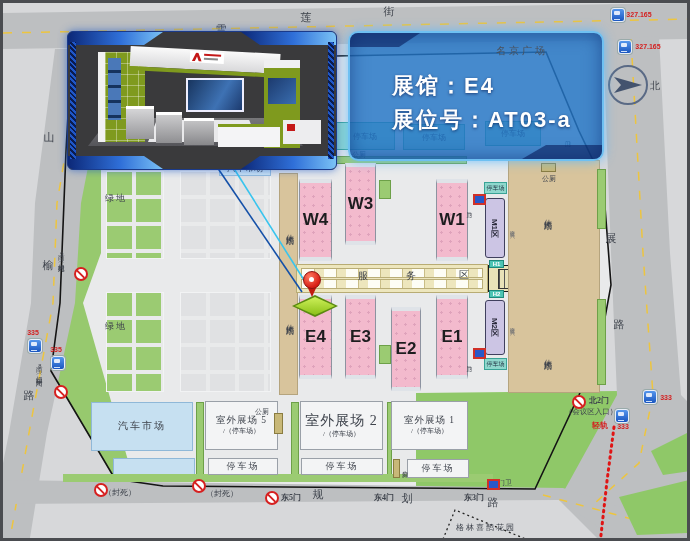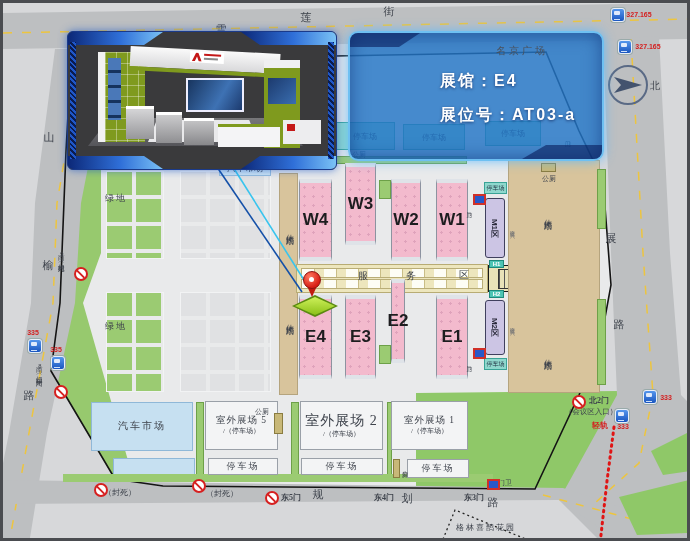--- a/index.html
+++ b/index.html
@@ -40,22 +40,22 @@
       display:flex;align-items:center;justify-content:center;color:#fff;font-size:6px;font-weight:bold;}
   .grn{position:absolute;z-index:10;background:#9bcb72;border:1px solid #6da048;box-sizing:border-box;}
   .tan{position:absolute;z-index:10;background:#d8c49c;border:1px solid #b5a47e;box-sizing:border-box;}
   .srow{position:absolute;left:4px;right:4px;height:8px;border:1px solid #b9ad77;
         background:repeating-linear-gradient(to right,#fdfdf5 0 12px,#c9bd86 12px 13px,#ede6bd 13px 22px);}
   
   #callout{position:absolute;left:345px;top:28px;width:256px;height:130px;z-index:40;border-radius:10px;
            background:rgba(36,118,198,0.83);border:2px solid #6ec0f2;box-sizing:border-box;
            box-shadow:0 0 12px rgba(90,185,255,.85), inset 0 0 18px rgba(10,40,110,.55);}
   #callout .acc{position:absolute;background:rgba(8,28,92,.6);}
-  #callout .t{position:absolute;color:#fff;font-weight:bold;font-size:16px;letter-spacing:2px;
-              text-shadow:0 1px 3px rgba(0,10,60,.6);font-family:"Liberation Sans",sans-serif;margin-left:48px;}
+  #callout .t{position:absolute;color:#fff;font-weight:bold;font-size:22px;letter-spacing:2px;
+              text-shadow:0 1px 3px rgba(0,10,60,.6);font-family:"Liberation Sans",sans-serif;}
   
   #inset{position:absolute;left:64px;top:28px;width:268px;height:137px;z-index:45;background:#3a3a3c;
          border-radius:6px;border:1px solid #16railing;border:1px solid #1a3a8a;box-shadow:0 0 8px rgba(30,90,200,.7);overflow:hidden;}
   #inset .cor{position:absolute;height:13px;background:linear-gradient(90deg,#0c2878,#2f6fd8 55%,#7ac2f6);z-index:5;}
   #inset .sid{position:absolute;top:10px;bottom:10px;width:6px;z-index:5;
               background:repeating-linear-gradient(45deg,#1e56c8 0 2px,#0a1c50 2px 4px);}
   .booth{position:absolute;z-index:2;}
   
   #compass{position:absolute;left:605px;top:62px;width:40px;height:40px;border:2px solid #5a6a85;
            border-radius:50%;z-index:15;box-sizing:border-box;}
@@ -123,44 +123,41 @@
   <span class="lb c vu" style="left:286px;top:317px;font-size:8px;">休闲广场</span>
 
   <div class="grn" style="left:299px;top:153px;width:165px;height:8px;"></div>
 
   <div class="hall" style="left:296px;top:176px;width:33px;height:82px;">
       <span>W4</span>
     </div>
   <div class="hall" style="left:342px;top:160px;width:31px;height:82px;">
       <span>W3</span>
     </div>
-  <div class="hall" style="left:388px;top:176px;width:30px;height:82px;">
-      <span>W2</span>
-    </div>
   <div class="hall" style="left:433px;top:176px;width:32px;height:82px;">
       <span>W1</span>
     </div>
 
   <div class="grn" style="left:376px;top:177px;width:12px;height:19px;"></div>
 
   <div class="blk" style="left:293px;top:261px;width:192px;height:29px;background:#ede6bd;border:1px solid #b8ac74;">
     <div class="srow" style="top:3px;"></div>
     <div class="srow" style="bottom:3px;"></div>
   </div>
   <span class="lb c" style="left:360px;top:273px;font-size:10px;z-index:15;">服</span>
   <span class="lb c" style="left:408px;top:273px;font-size:10px;">务</span>
   <span class="lb c" style="left:461px;top:272px;font-size:10px;">区</span>
 
   <div class="hall" style="left:296px;top:292px;width:33px;height:84px;">
       <span>E4</span>
     </div>
   <div class="hall" style="left:342px;top:292px;width:31px;height:84px;">
       <span>E3</span>
     </div>
-  <div class="hall" style="left:388px;top:276px;width:14px;height:84px;">
+  <div class="hall" style="left:388px;top:304px;width:30px;height:84px;">
       <span>E2</span>
     </div>
   <div class="hall" style="left:433px;top:292px;width:32px;height:84px;">
       <span>E1</span>
     </div>
 
   <div class="grn" style="left:376px;top:342px;width:12px;height:19px;"></div>
 
   <div class="teal" style="left:481px;top:179px;width:23px;height:12px;font-size:6px;">
       <span>停车场</span>

